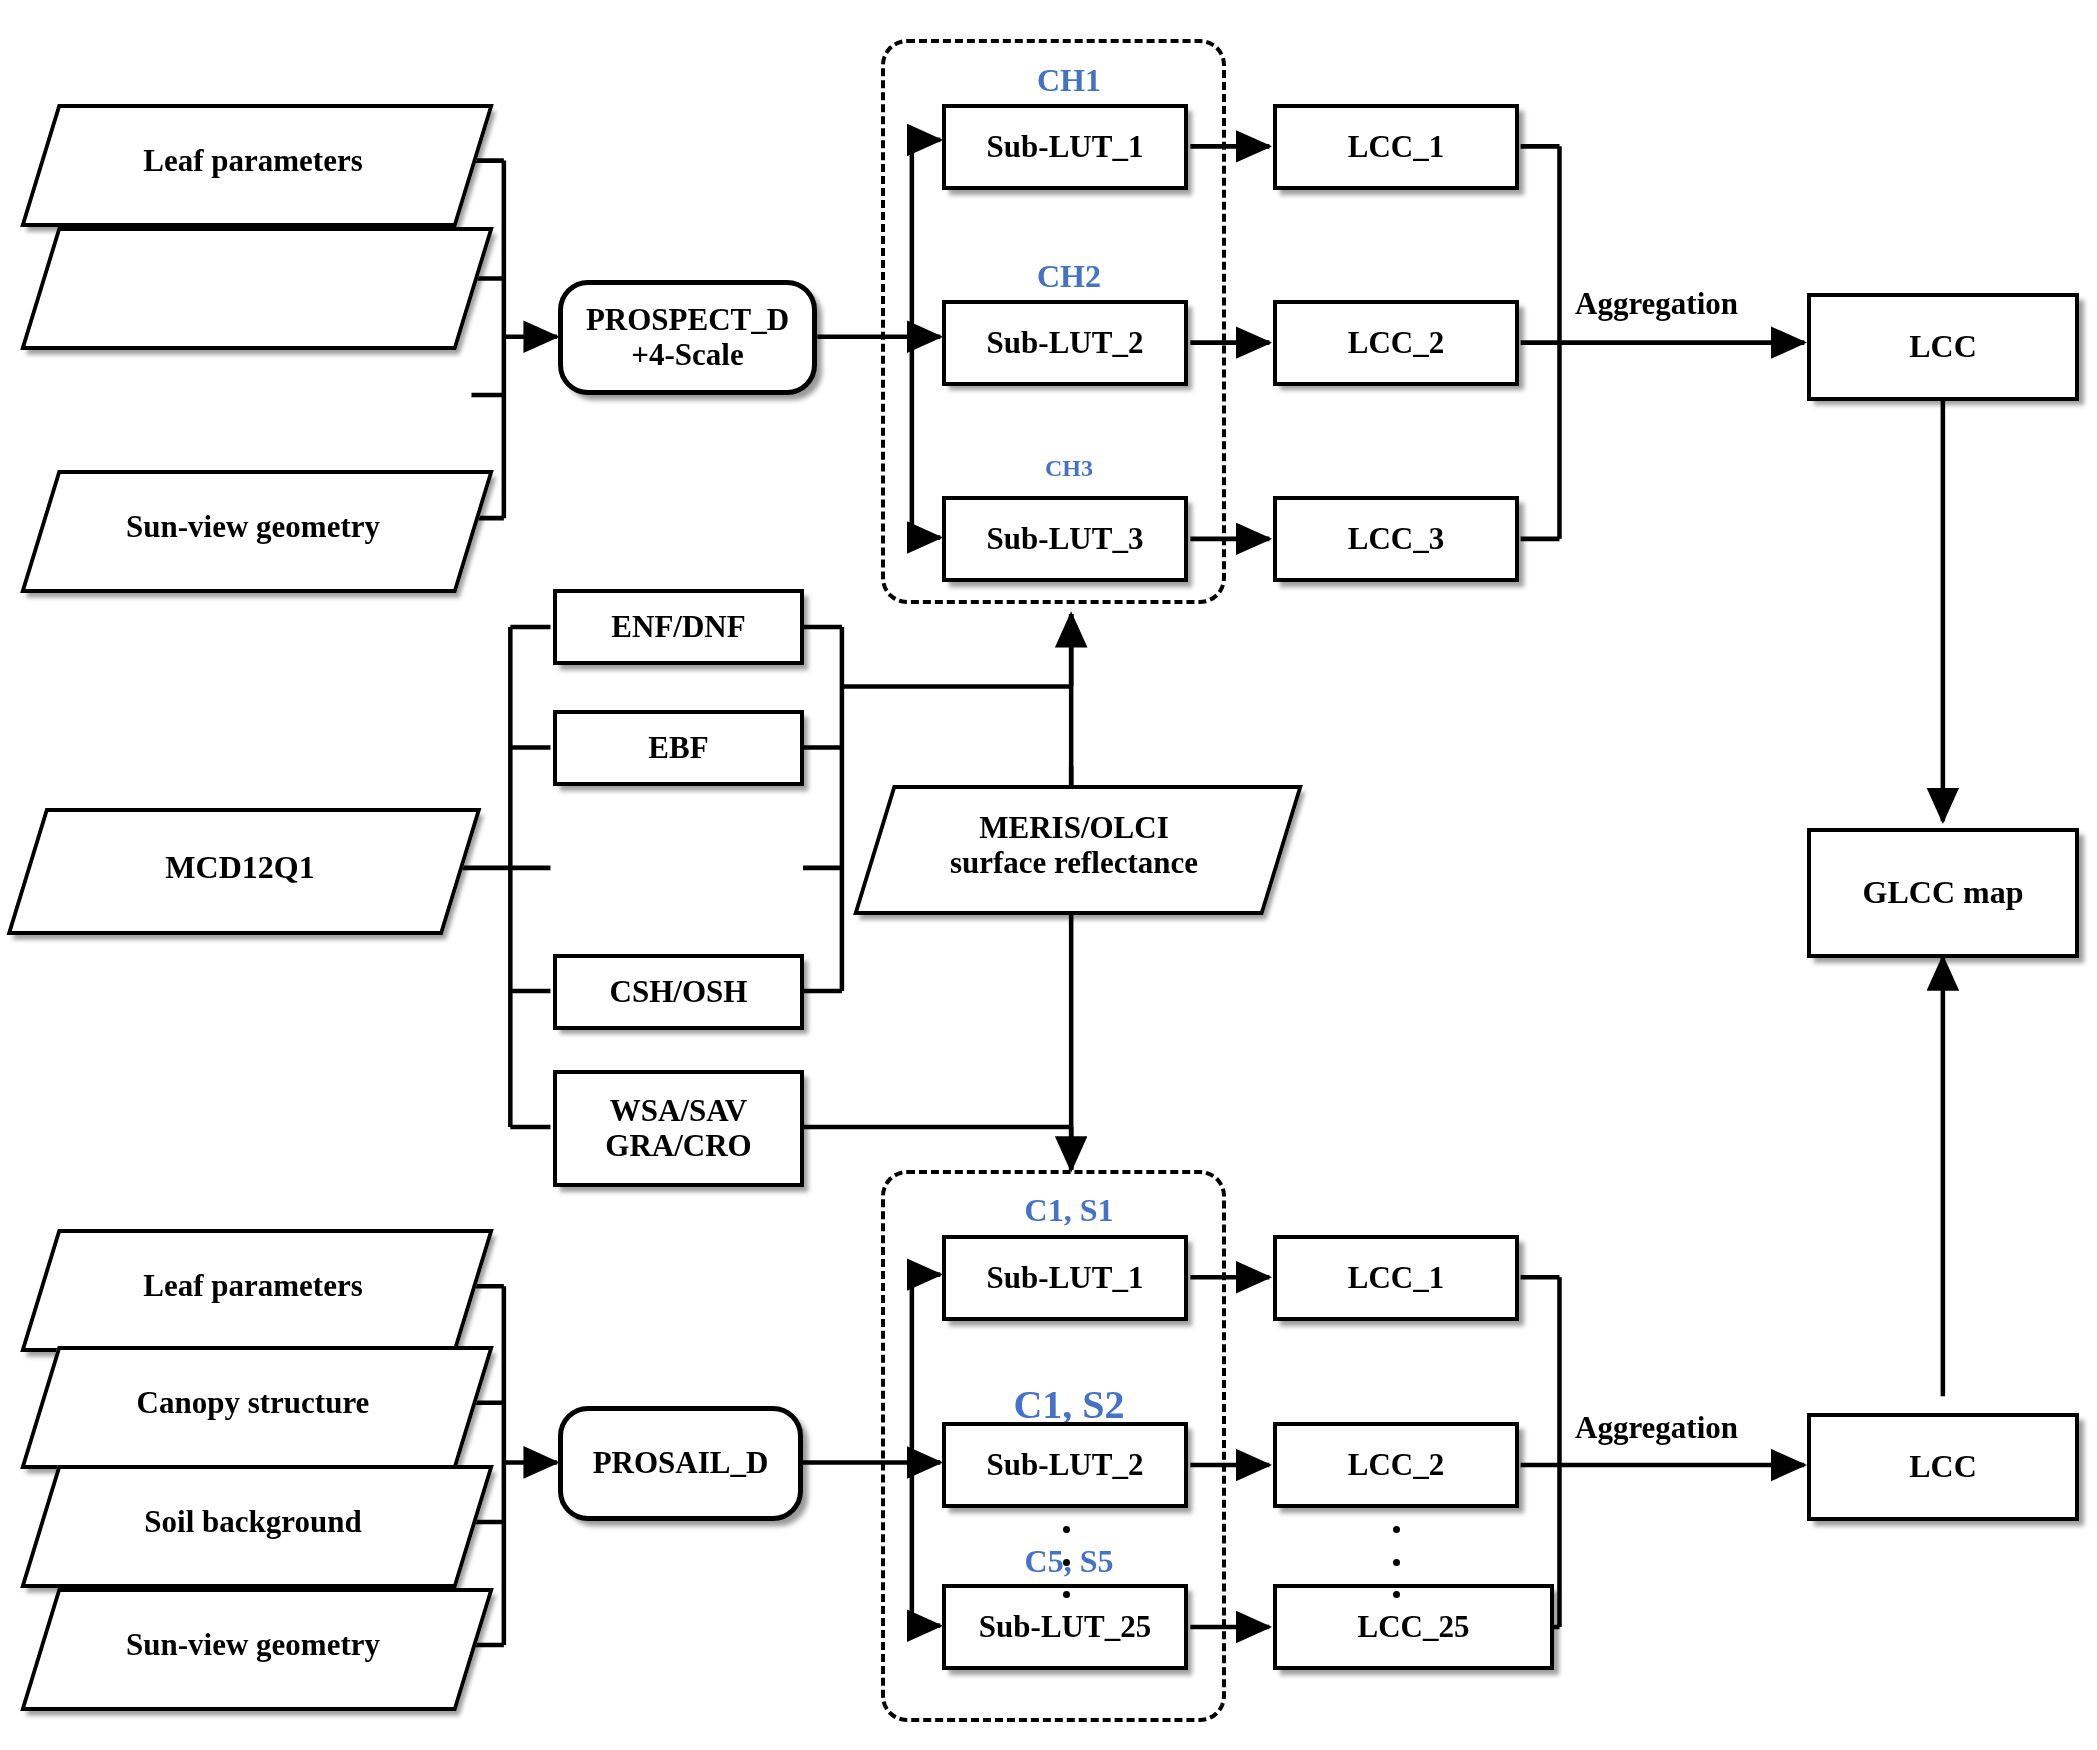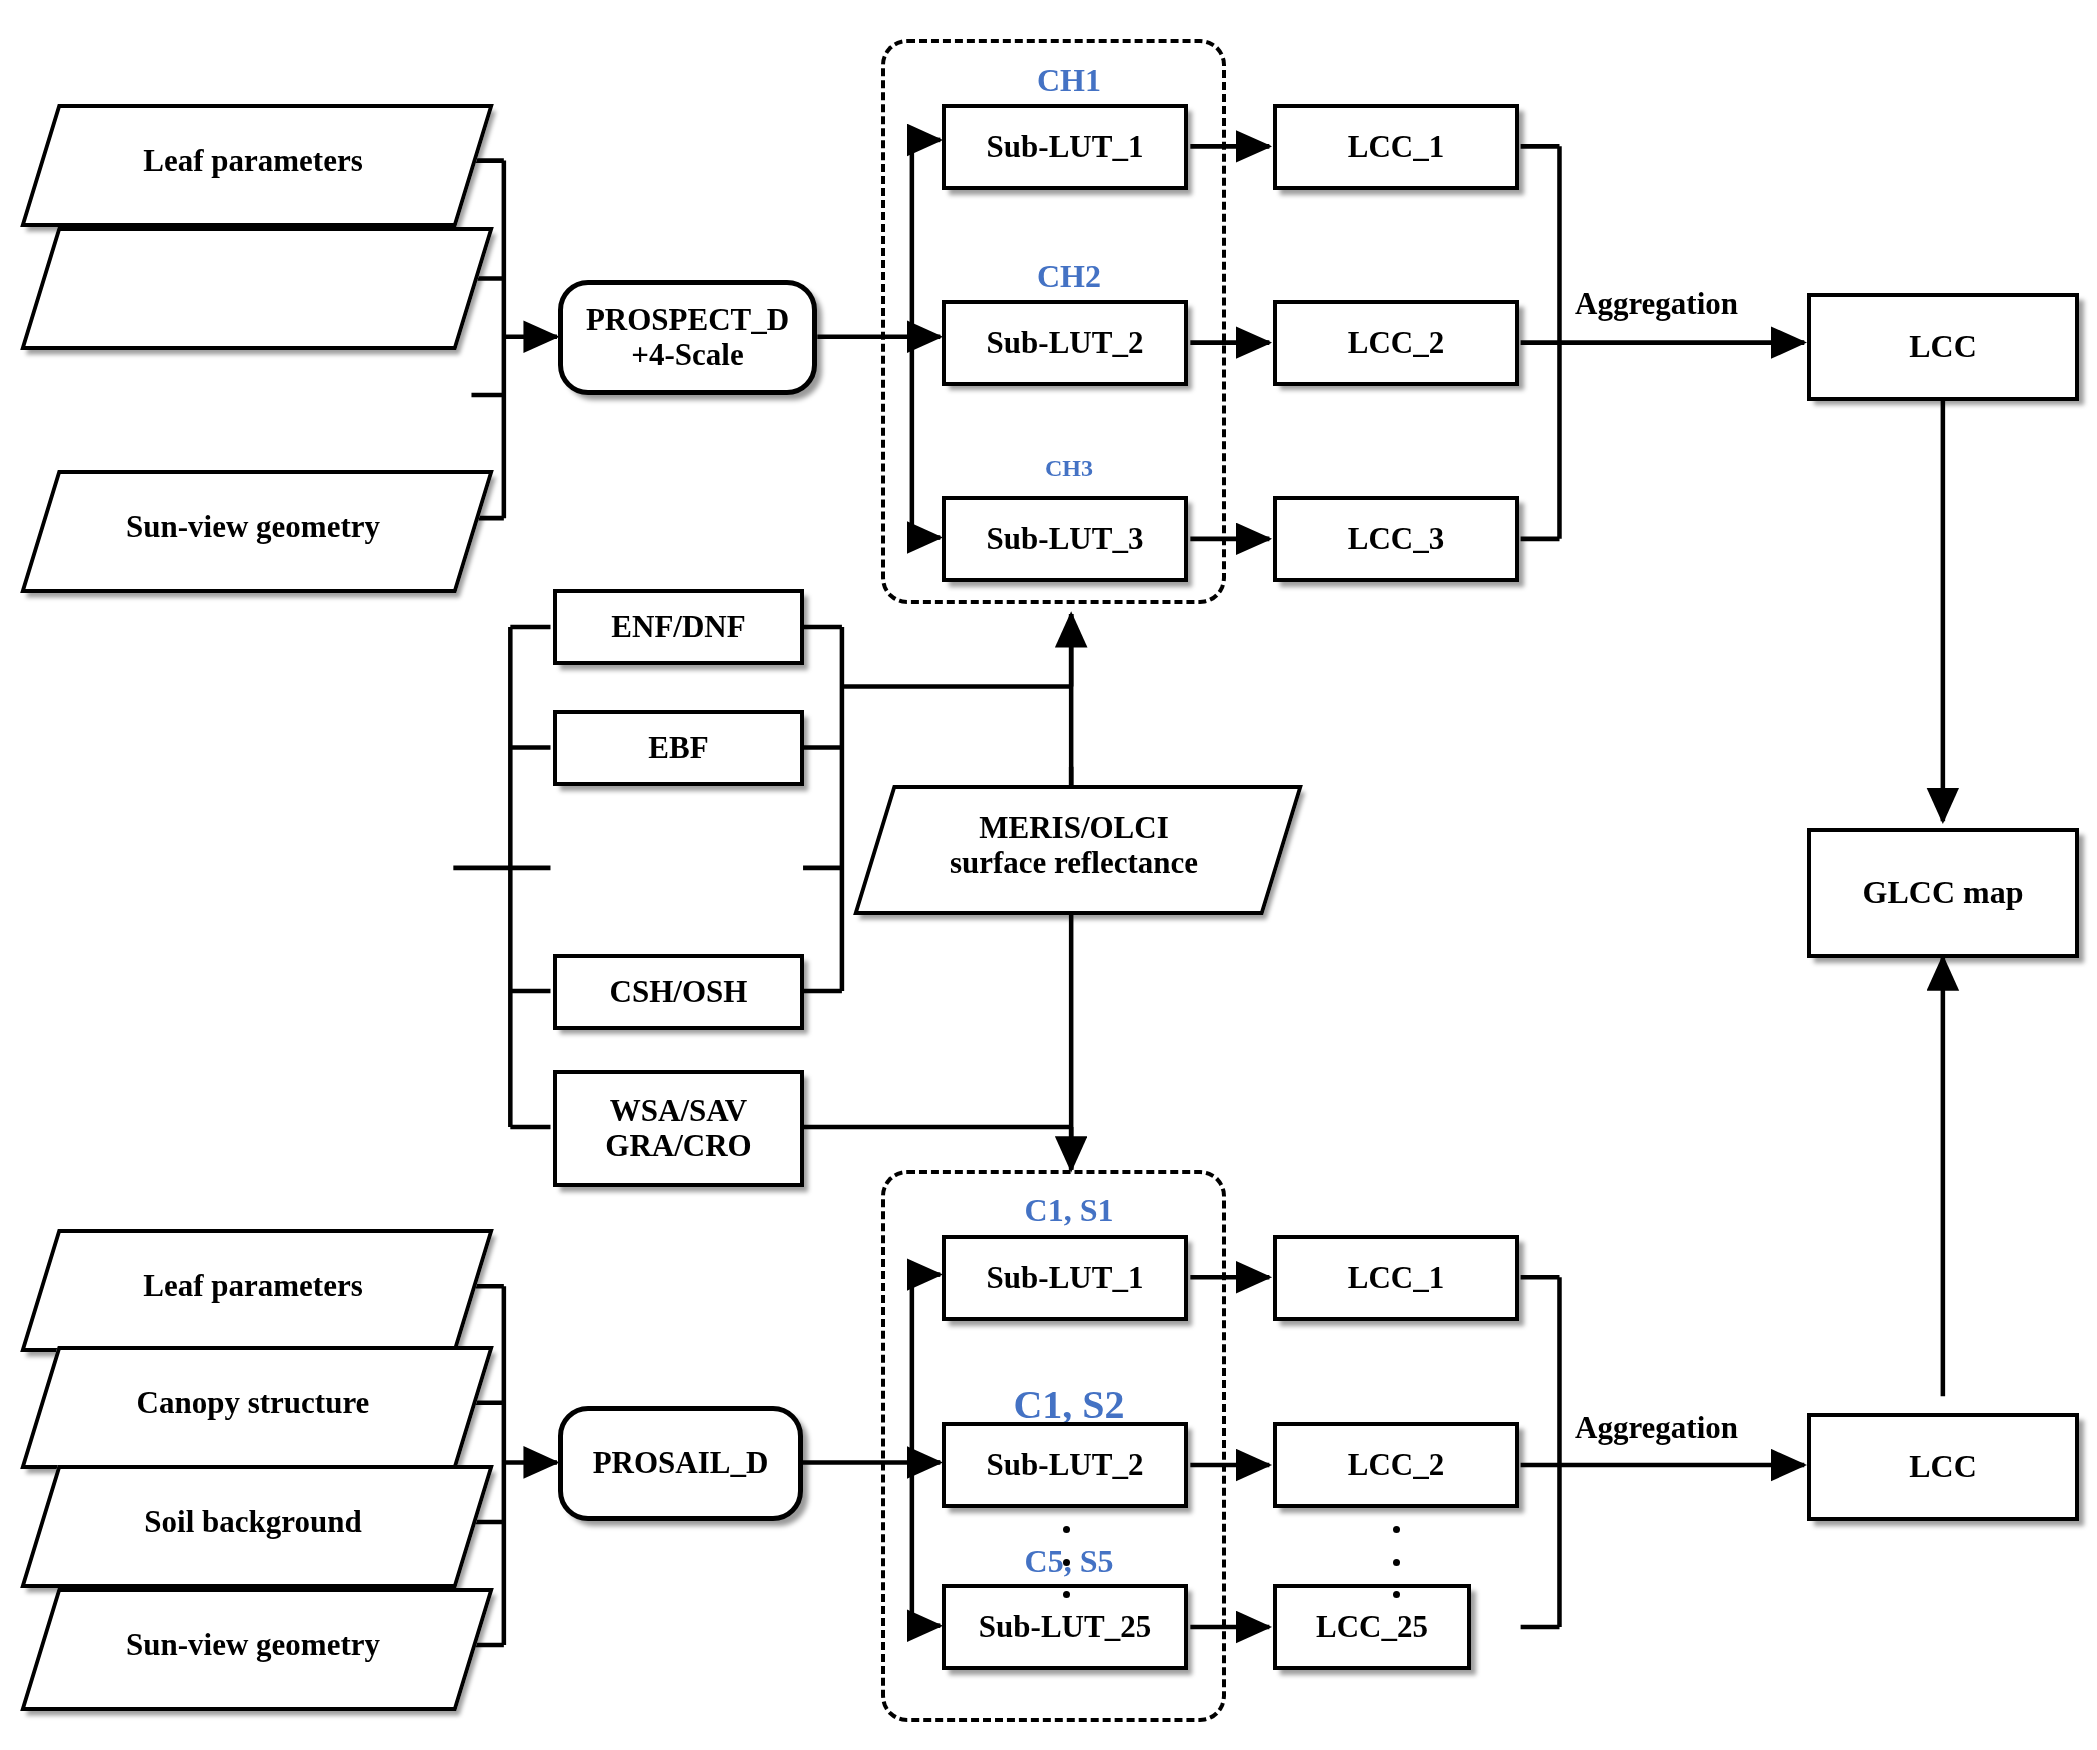--- a/index.html
+++ b/index.html
@@ -146,20 +146,24 @@
   <div class="node rect" style="left:942px;top:496px;width:246px;height:86px;font-size:31px;">Sub-LUT_3</div>
 
   <div class="node rect" style="left:1273px;top:104px;width:246px;height:86px;font-size:31px;">LCC_1</div>
   <div class="node rect" style="left:1273px;top:300px;width:246px;height:86px;font-size:31px;">LCC_2</div>
   <div class="node rect" style="left:1273px;top:496px;width:246px;height:86px;font-size:31px;">LCC_3</div>
 
   <div class="edgelabel" style="left:1575px;top:286px;font-size:31px;">Aggregation</div>
 
   <div class="node rect" style="left:1807px;top:293px;width:272px;height:108px;font-size:32px;">LCC</div>
 
+  <div class="node para" style="left:26px;top:808px;width:428px;height:119px;font-size:32px;">
+    <div class="pgram"></div>
+    <div class="ptext">MCD12Q1</div>
+  </div>
 
   <div class="node rect" style="left:553px;top:589px;width:251px;height:76px;font-size:31px;">ENF/DNF</div>
   <div class="node rect" style="left:553px;top:710px;width:251px;height:76px;font-size:31px;">EBF</div>
   <div class="node rect" style="left:553px;top:954px;width:251px;height:76px;font-size:31px;">CSH/OSH</div>
   <div class="node rect" style="left:553px;top:1070px;width:251px;height:117px;font-size:31px;white-space:pre-line;">WSA/SAV
 GRA/CRO</div>
 
   <div class="node para" style="left:873px;top:785px;width:402px;height:122px;font-size:31px;white-space:pre-line;">
     <div class="pgram"></div>
     <div class="ptext">MERIS/OLCI
@@ -195,21 +199,21 @@
   <div class="node rect" style="left:942px;top:1422px;width:246px;height:86px;font-size:31px;">Sub-LUT_2</div>
 
   <div class="lbl" style="left:946px;top:1543px;width:246px;font-size:32px;">C5, S5</div>
   <div class="node rect" style="left:942px;top:1584px;width:246px;height:86px;font-size:31px;">Sub-LUT_25</div>
 
   <div class="dots" style="left:1062px;top:1524px;width:7.8px;height:0px;"></div>
   <div class="dots" style="left:1062px;top:1521px;width:6.5px;height:0;"></div>
 
   <div class="node rect" style="left:1273px;top:1235px;width:246px;height:86px;font-size:31px;">LCC_1</div>
   <div class="node rect" style="left:1273px;top:1422px;width:246px;height:86px;font-size:31px;">LCC_2</div>
-  <div class="node rect" style="left:1273px;top:1584px;width:198px;height:86px;font-size:31px;">LCC_25</div>
+  <div class="node rect" style="left:1273px;top:1584px;width:281px;height:86px;font-size:31px;">LCC_25</div>
 
   <div class="edgelabel" style="left:1575px;top:1410px;font-size:31px;">Aggregation</div>
 
   <div class="node rect" style="left:1807px;top:1413px;width:272px;height:108px;font-size:32px;">LCC</div>
 
   <div class="node rect" style="left:1807px;top:828px;width:272px;height:130px;font-size:32px;">GLCC map</div>
 
   <div style="position:absolute;left:1063px;top:1526px;width:7.1px;height:7.1px;border-radius:50%;background:#000;"></div>
   <div style="position:absolute;left:1063px;top:1559px;width:7.1px;height:7.1px;border-radius:50%;background:#000;"></div>
   <div style="position:absolute;left:1063px;top:1591px;width:7.1px;height:7.1px;border-radius:50%;background:#000;"></div>

